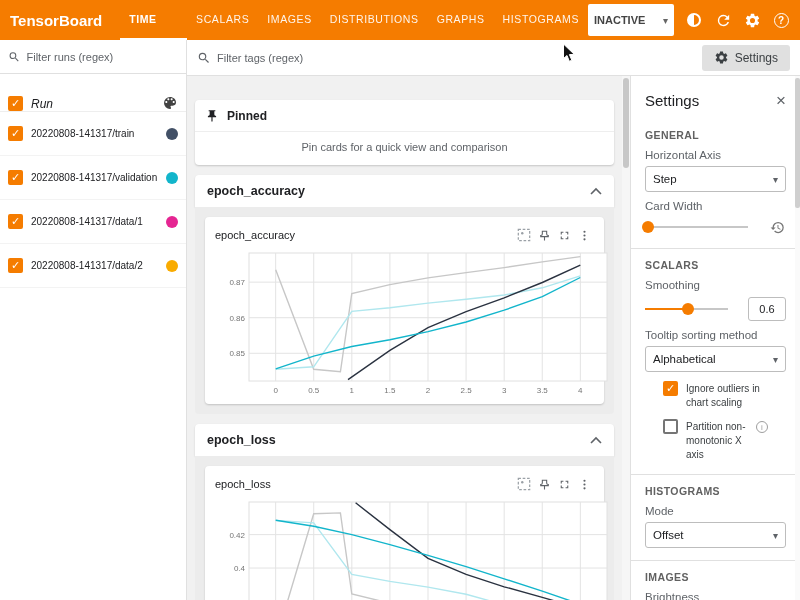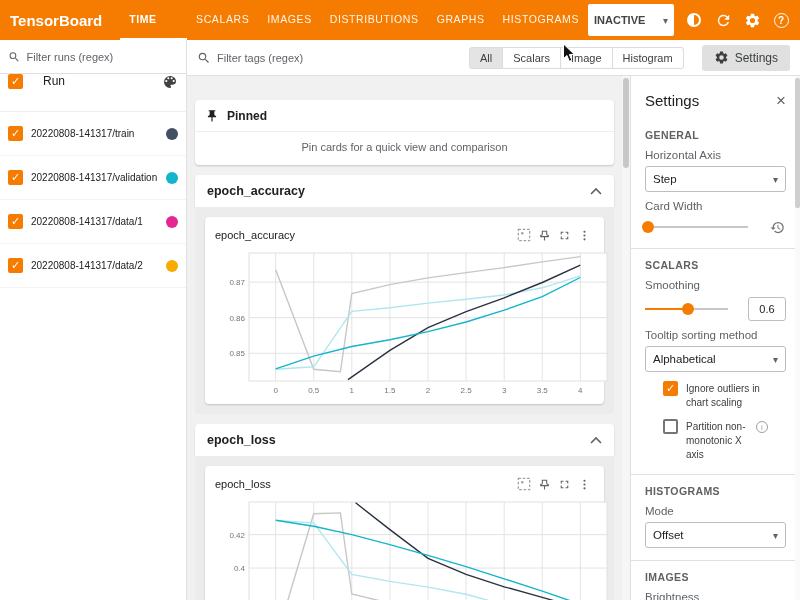--- a/index.html
+++ b/index.html
@@ -24,21 +24,21 @@
     background:linear-gradient(90deg,#fff 50%,transparent 50%); }
   .help-circle { width:15px; height:15px; border-radius:50%; border:1.5px solid #fff; color:#fff;
     font-size:10px; font-weight:bold; display:flex; align-items:center; justify-content:center; }
 
   
   .body-row { flex:1; display:flex; min-height:0; }
   .runs-sidebar { width:187px; flex:none; border-right:1px solid #e0e0e0; background:#fff; display:flex; flex-direction:column; }
   .search-row { height:34px; display:flex; align-items:center; gap:6px; padding:0 8px; border-bottom:1px solid #e0e0e0; }
   .search-row input { border:none; outline:none; width:100%; font-size:11px; color:#333; background:transparent; }
   .search-row input::placeholder { color:#5f6368; }
-  .run-head { height:38px; display:flex; align-items:flex-start; gap:20px; padding:0 8px; border-bottom:1px solid #eee; }
+  .run-head { height:38px; display:flex; align-items:flex-end; gap:8px; padding:0 8px; border-bottom:1px solid #eee;font-style:italic; }
   .run-head .lbl { font-size:12px; color:#202124; flex:1; }
   .run-row { min-height:44px; display:flex; align-items:center; gap:8px; padding:5px 8px; border-bottom:1px solid #f3f3f3; cursor:pointer; }
   .run-label { flex:1; font-size:10px; color:#202124; line-height:1.35; word-break:break-all; }
   .run-dot { width:12px; height:12px; border-radius:50%; flex:none; }
   .cb { width:15px; height:15px; border:2px solid #757575; border-radius:2px; flex:none; background:#fff; }
   .cb.checked { background:#f57c00; border-color:#f57c00; color:#fff; font-size:11px; line-height:11px; text-align:center; }
   .cb.checked::after { content:"\2713"; }
 
   .right-col { flex:1; display:flex; flex-direction:column; min-width:0; }
   
@@ -187,26 +187,20 @@
       </div>
     </aside>
 
     <div class="right-col">
       <div class="main-toolbar">
         <div class="tag-search">
           <svg width="14" height="14" viewBox="0 0 24 24">
               <path fill="#5f6368" d="M15.5 14h-.79l-.28-.27A6.47 6.47 0 0 0 16 9.5 6.5 6.5 0 1 0 9.5 16c1.61 0 3.09-.59 4.23-1.57l.27.28v.79l5 4.99L20.49 19l-4.99-5zm-6 0A4.5 4.5 0 1 1 14 9.5 4.49 4.49 0 0 1 9.5 14z"></path>
             </svg>
           <input type="text" placeholder="Filter tags (regex)" style="">
-        </div>
-        <div class="chipgroup">
-          <button class="chip active">All</button>
-          <button class="chip">Scalars</button>
-          <button class="chip">Image</button>
-          <button class="chip">Histogram</button>
         </div>
         <button class="settings-btn">
           <svg width="15" height="15" viewBox="0 0 24 24">
               <path fill="#3c4043" d="M19.14 12.94c.04-.3.06-.61.06-.94s-.02-.64-.07-.94l2.03-1.58c.18-.14.23-.41.12-.61l-1.92-3.32c-.12-.22-.37-.29-.59-.22l-2.39.96c-.5-.38-1.03-.7-1.62-.94l-.36-2.54c-.04-.24-.24-.41-.48-.41h-3.84c-.24 0-.43.17-.47.41l-.36 2.54c-.59.24-1.13.57-1.62.94l-2.39-.96c-.22-.08-.47 0-.59.22L2.74 8.87c-.12.21-.08.47.12.61l2.03 1.58c-.05.3-.09.63-.09.94s.02.64.07.94l-2.03 1.58c-.18.14-.23.41-.12.61l1.92 3.32c.12.22.37.29.59.22l2.39-.96c.5.38 1.03.7 1.62.94l.36 2.54c.05.24.24.41.48.41h3.84c.24 0 .44-.17.47-.41l.36-2.54c.59-.24 1.13-.56 1.62-.94l2.39.96c.22.08.47 0 .59-.22l1.92-3.32c.12-.22.07-.47-.12-.61l-2.01-1.58zM12 15.6A3.6 3.6 0 0 1 8.4 12 3.6 3.6 0 0 1 12 8.4a3.6 3.6 0 0 1 0 7.2z"></path>
             </svg>
           <span>Settings</span>
         </button>
       </div>
 
       <div class="lower-row">

